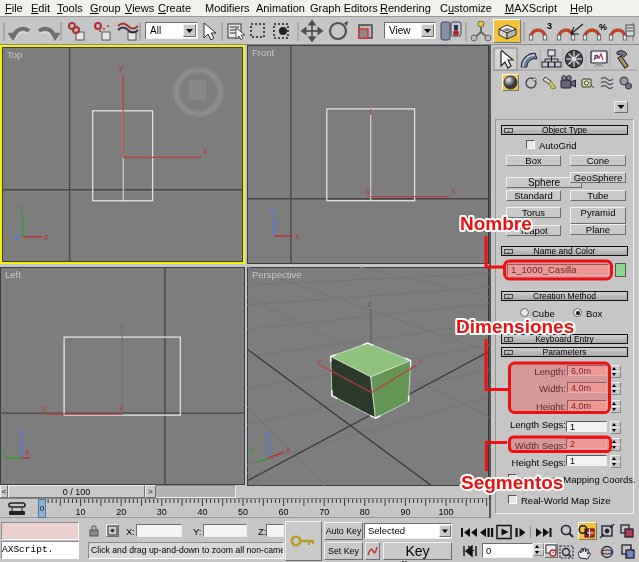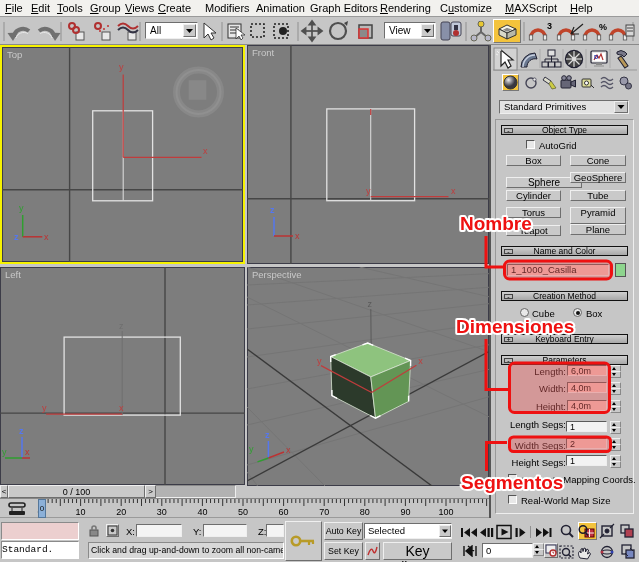--- a/index.html
+++ b/index.html
@@ -443,21 +443,21 @@
 <div class="abs" style="left:38px;top:499px;width:8px;height:19px;background:#8cb0d8;border:1px solid #55779a;font-size:8px;text-align:center;line-height:18px;color:#111">0</div>
 <svg class="abs" style="left:8px;top:502px" width="18" height="14" viewBox="0 0 18 14">
   <rect x="1" y="1" width="16" height="4" rx="2" fill="none" stroke="#222" stroke-width="1.6"></rect>
   <rect x="1" y="9" width="16" height="4" rx="1" fill="#222"></rect>
   <path d="M4,6 v3 M14,6 v3" stroke="#222"></path>
 </svg>
 
 <div class="abs" style="left:0;top:518px;width:639px;height:44px;background:#c6c6c6"></div>
 
 <div class="abs" style="left:1px;top:522px;width:78px;height:18px;background:#eccfcf;border:1px solid #8a8a8a;border-right-color:#fff;border-bottom-color:#fff"></div>
-<div class="abs" style="left:1px;top:541px;width:78px;height:18px;background:#fff;border:1px solid #8a8a8a;border-right-color:#fff;border-bottom-color:#fff;font-family:'Liberation Mono',monospace;font-size:9.5px;line-height:16px;color:#000;overflow:hidden">Standard.</div>
+<div class="abs" style="left:1px;top:541px;width:78px;height:18px;background:#fff;border:1px solid #8a8a8a;border-right-color:#fff;border-bottom-color:#fff;font-family:'Liberation Mono',monospace;font-size:9.5px;line-height:16px;color:#000;overflow:hidden">AXScript.</div>
 
 <div class="abs" style="left:88px;top:524px;width:12px;height:13px">
   <svg width="12" height="13" viewBox="0 0 12 13">
       <rect x="2" y="6" width="8" height="6" fill="#888" stroke="#555"></rect>
       <path d="M4,6 V4 a2,2 0 0 1 4,0 V6" fill="none" stroke="#777" stroke-width="1.6"></path>
     </svg>
 </div>
 <div class="abs btn3d" style="left:106px;top:524px;width:13px;height:13px">
   <svg width="11" height="11" viewBox="0 0 11 11">
       <rect x="1" y="1" width="9" height="9" fill="none" stroke="#333"></rect>
@@ -654,57 +654,56 @@
     <g stroke="#556" stroke-width="1.3" fill="none">
       <path d="M108,6 q3,-3 6,0 q3,3 6,0"></path>
       <path d="M108,10 q3,-3 6,0 q3,3 6,0"></path>
       <path d="M108,14 q3,-3 6,0 q3,3 6,0"></path>
     </g>
 
     <circle cx="131" cy="8" r="4" fill="#99a" stroke="#334"></circle>
     <circle cx="135.5" cy="13" r="3" fill="#778" stroke="#334"></circle>
   </svg>
 
-  <div class="abs sunken" style="left:8px;top:55px;width:130px;height:14px;background:#e2e2e2;font-size:9.5px;line-height:12px;padding-left:4px">Standard Primitives</div>
   <div class="abs btn3d" style="left:123px;top:56px;width:14px;height:12px">
       <svg width="12" height="10">
         <path d="M2.5,3 h7 l-3.5,4 Z" fill="#000"></path>
       </svg>
     </div>
 
   <div class="abs" style="left:4px;top:74px;width:139px;height:395px;border:1px solid #999;border-right-color:#eee;border-bottom-color:#eee"></div>
 
   <div class="rollhead" style="top:80px"><span class="pm">-</span>Object Type</div>
   <div class="chk" style="left:35px;top:95px"></div>
   <div class="plabel" style="left:48px;top:95px">AutoGrid</div>
   <div class="abs btn3d" style="left:15px;top:110px;width:55px;height:11px;font-size:9.5px;line-height:10px">Box</div>
   <div class="abs btn3d" style="left:79px;top:110px;width:56px;height:11px;font-size:9.5px;line-height:10px">Cone</div>
   <div class="abs btn3d" style="left:15px;top:132px;width:76px;height:11px;font-size:10px;line-height:10px">Sphere</div>
   <div class="abs btn3d" style="left:79px;top:127px;width:56px;height:11px;font-size:9.5px;line-height:10px">GeoSphere</div>
-  <div class="abs btn3d" style="left:15px;top:145px;width:55px;height:11px;font-size:9.5px;line-height:10px">Cylinder</div>
+  <div class="abs btn3d" style="left:15px;top:145px;width:55px;height:11px;font-size:9.5px;line-height:10px">Standard</div>
   <div class="abs btn3d" style="left:79px;top:145px;width:56px;height:11px;font-size:9.5px;line-height:10px">Tube</div>
   <div class="abs btn3d" style="left:15px;top:162px;width:55px;height:11px;font-size:9.5px;line-height:10px">Torus</div>
   <div class="abs btn3d" style="left:79px;top:162px;width:56px;height:17px;font-size:9.5px;line-height:10px">Pyramid</div>
   <div class="abs btn3d" style="left:15px;top:180px;width:55px;height:11px;font-size:9.5px;line-height:10px">Teapot</div>
   <div class="abs btn3d" style="left:79px;top:179px;width:56px;height:11px;font-size:9.5px;line-height:10px">Plane</div>
 
   <div class="rollhead" style="top:201px"><span class="pm">-</span>Name and Color</div>
   <div class="abs" style="left:16px;top:219px;width:102px;height:12px;background:#f5c9c1;border:1px solid #5a5a5a;border-right-color:#eee;border-bottom-color:#eee;font-size:9.5px;line-height:10px;padding-left:3px">1_1000_Casilla</div>
   <div class="abs" style="left:124px;top:218px;width:11px;height:14px;background:#8ed58e;border:1px solid #555"></div>
 
   <div class="rollhead" style="top:246px"><span class="pm">-</span>Creation Method</div>
   <div class="abs" style="left:29px;top:263px;width:9px;height:9px;border-radius:50%;background:#e8e8e8;border:1px solid #666"></div>
   <div class="plabel" style="left:41px;top:263px">Cube</div>
   <div class="abs" style="left:82px;top:263px;width:9px;height:9px;border-radius:50%;background:#e8e8e8;border:1px solid #666"></div>
   <div class="abs" style="left:85px;top:266px;width:4px;height:4px;border-radius:50%;background:#111"></div>
   <div class="plabel" style="left:95px;top:263px">Box</div>
 
   <div class="rollhead" style="top:289px"><span class="pm">+</span>Keyboard Entry</div>
 
-  <div class="rollhead" style="top:310px"><span class="pm">-</span>Parameters</div>
+  <div class="rollhead" style="top:302px"><span class="pm">-</span>Parameters</div>
 
   <div class="plabel" style="right:73px;top:321px;text-align:left">Length:</div>
   <div class="pfield" style="left:76px;top:320px;width:40px;background:#f5c9c1">6,0m</div>
   <div class="spin" style="left:119px;top:320px">
       <i class="up"></i>
       <i class="dn"></i>
     </div>
   <div class="plabel" style="right:73px;top:338px;text-align:right">Width:</div>
   <div class="pfield" style="left:76px;top:337px;width:40px;background:#f5c9c1">4,0m</div>
   <div class="spin" style="left:119px;top:337px">

